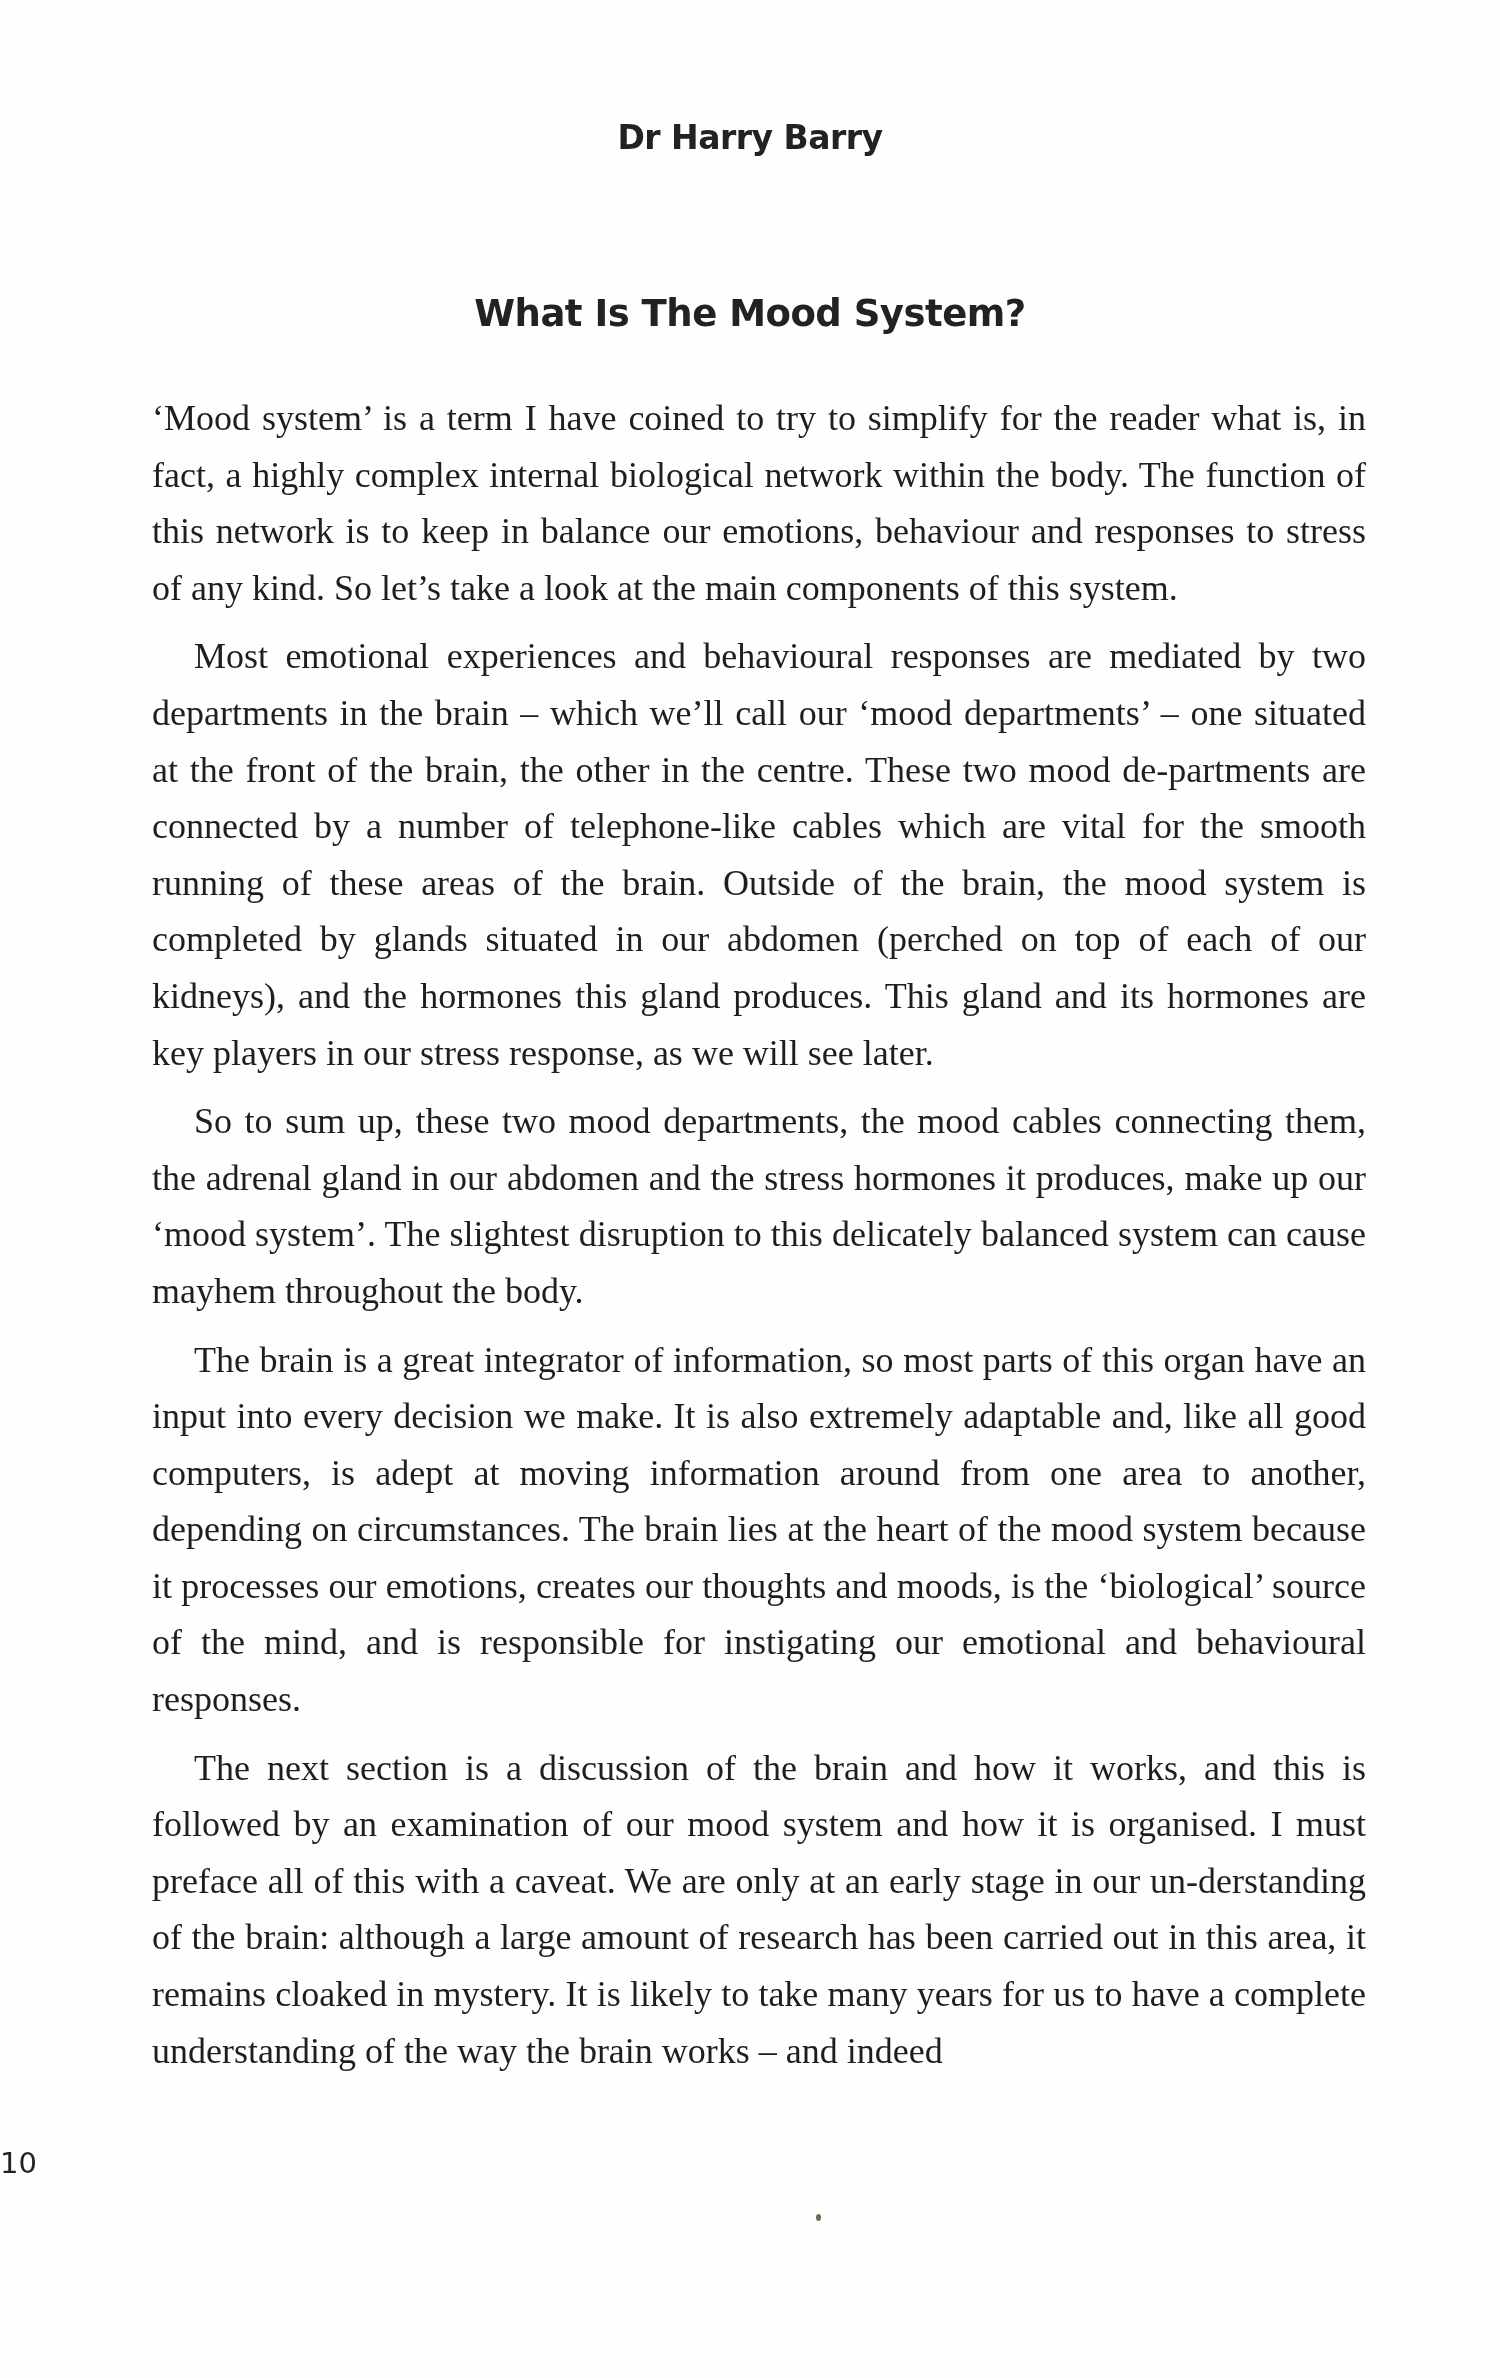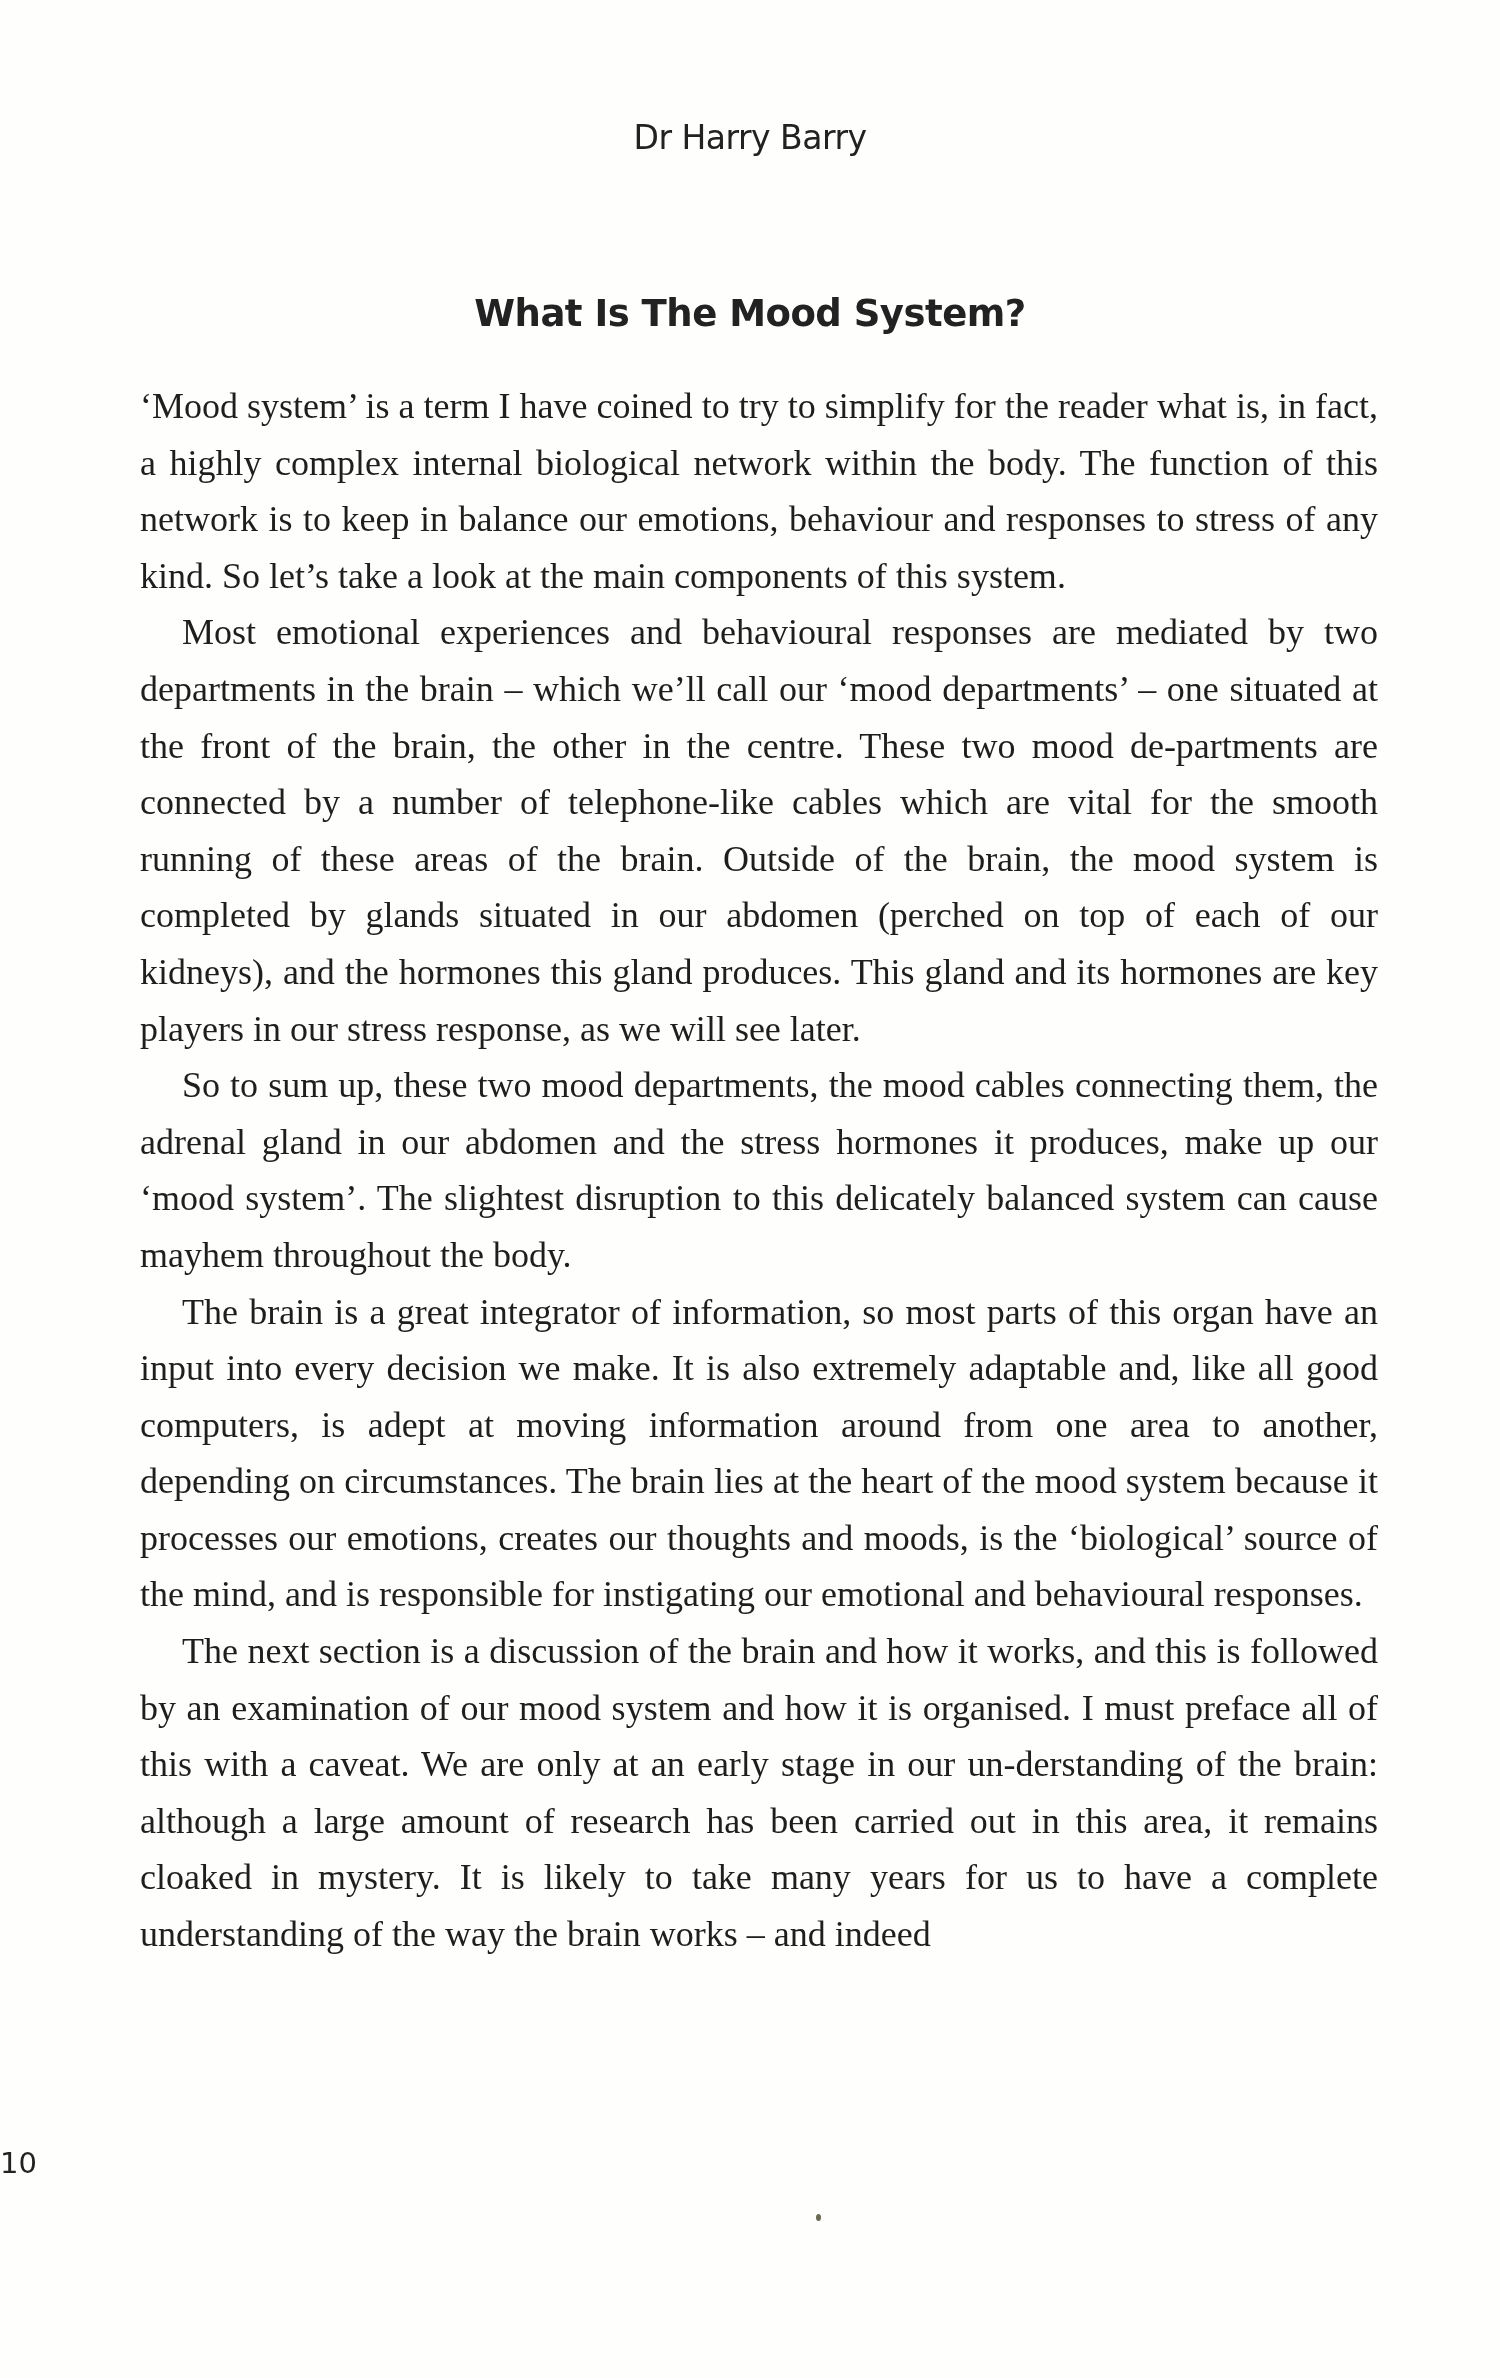--- a/index.html
+++ b/index.html
@@ -4,32 +4,33 @@
 <style>
   html, body { margin: 0; padding: 0; }
   body {
     width: 1500px; height: 2378px; background: #fefefc; position: relative; overflow: hidden;
     color: #1e1e1e;
   }
   .running-head {
     position: absolute; top: 118px; left: 0; width: 1500px; text-align: center;
     font-family: "DejaVu Sans", sans-serif; font-size: 33px; color: #222;
     letter-spacing: -0.5px;
+    font-weight: bold;
   }
   .heading {
     position: absolute; top: 292px; left: 0; width: 1500px; text-align: center;
     font-family: "DejaVu Sans", sans-serif; font-weight: bold; font-size: 37px; color: #222;
     letter-spacing: -0.5px;
   }
   .body-text {
     position: absolute; top: 378px; left: 140px; width: 1238px;
     font-family: "Liberation Serif", serif; font-size: 36px; line-height: 56.6px;
     text-align: justify; color: #1e1e1e;
   }
-  .body-text p { margin: 0; text-indent: 0; }
+  .body-text p { margin: 12px; text-indent: 0; }
   .body-text p.indent { text-indent: 42px; }
   .page-number {
     position: absolute; top: 2146px; left: 0; width: 1500px; text-align: left;
     font-family: "DejaVu Sans", sans-serif; font-size: 29px; color: #222;
   }
   .speck {
     position: absolute; top: 2214px; left: 816px; width: 5px; height: 7px;
     border-radius: 50%; background: #6a6a55;
   }
 </style>

